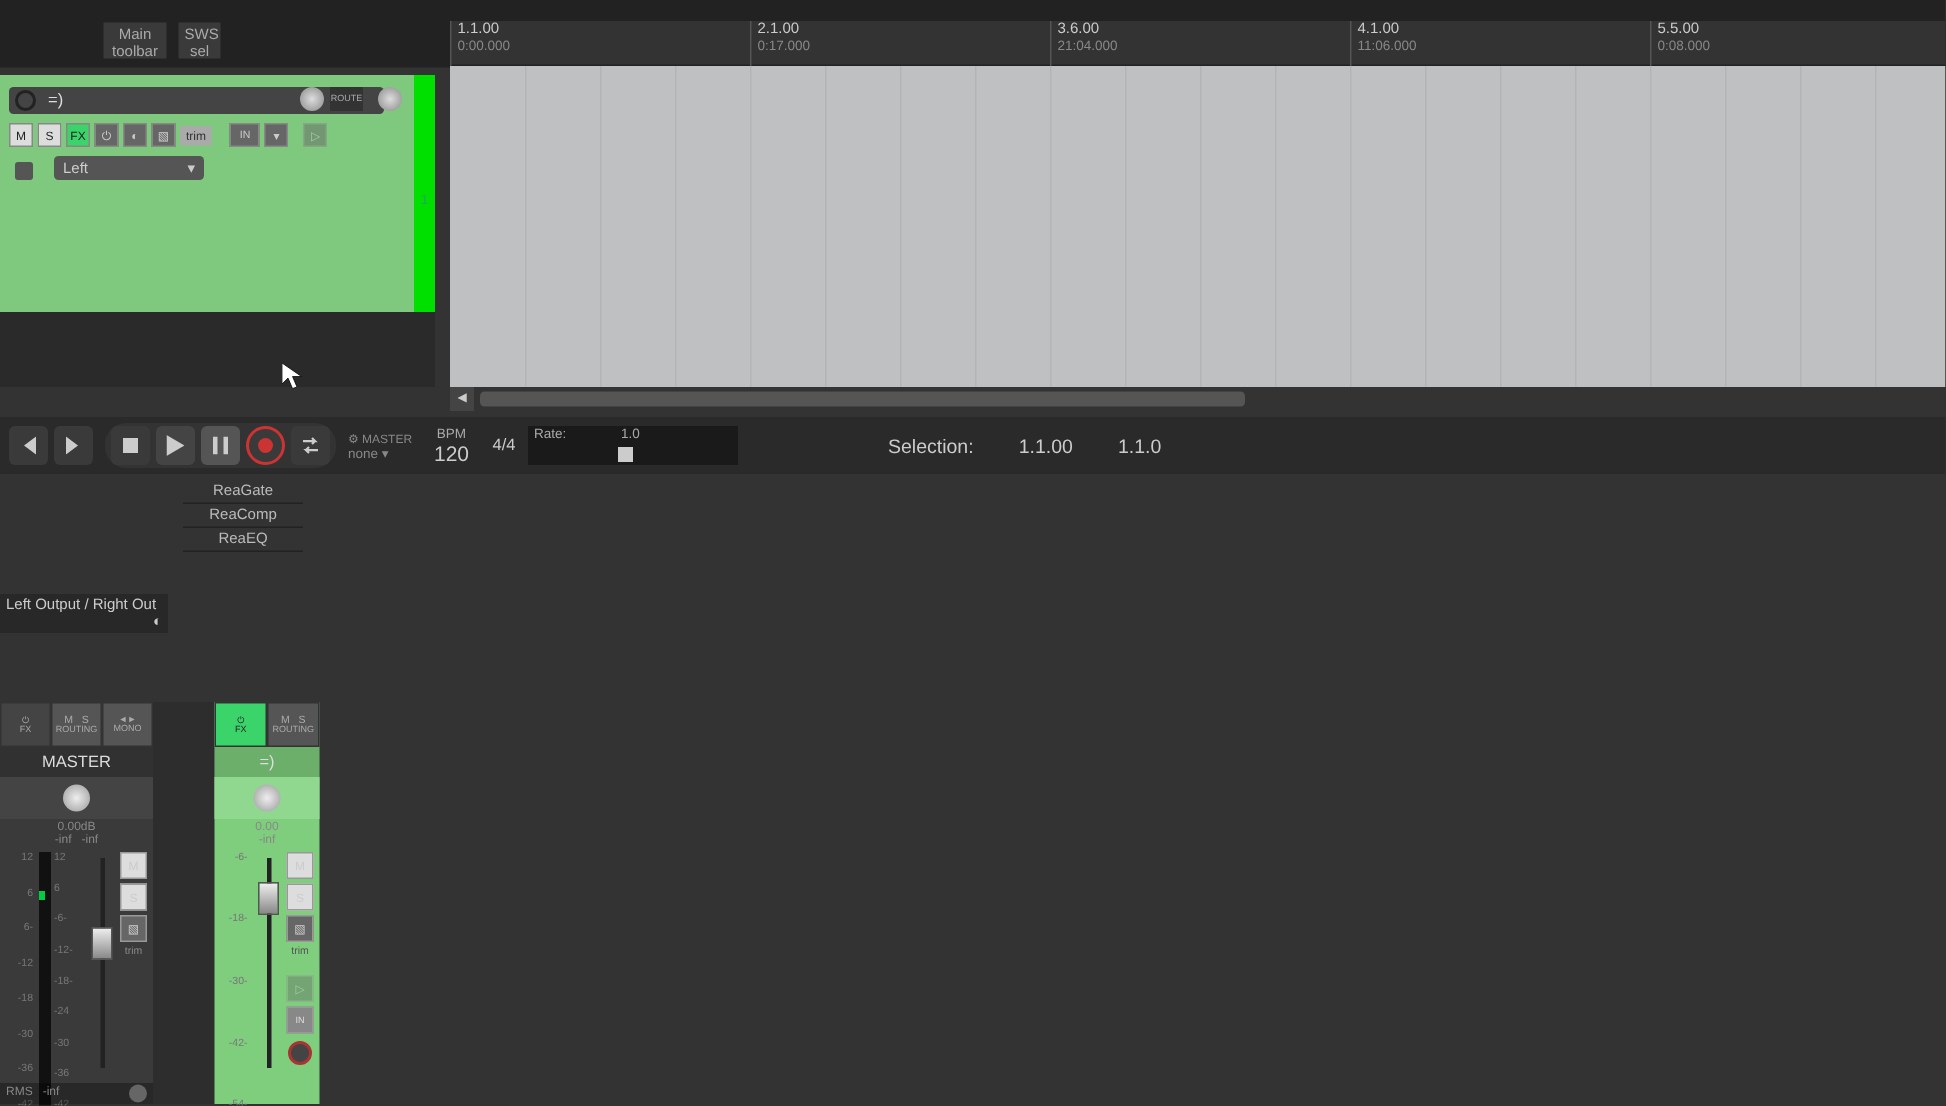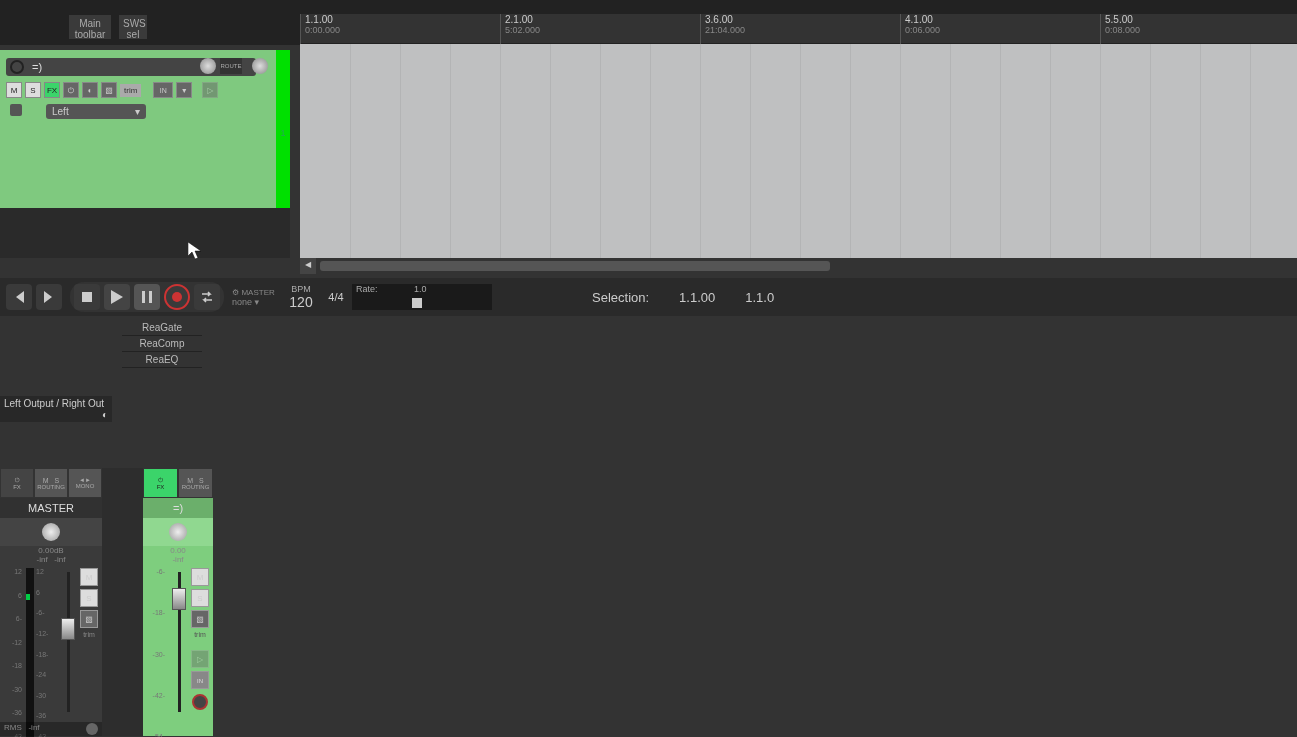--- a/index.html
+++ b/index.html
@@ -18,21 +18,21 @@
 .tcp-rec { width: 14px; height: 14px; border-radius: 50%; background: #444; border: 2px solid #222; }
 .tcp-name { color: #ddd; font-size: 11px; padding-left: 4px; width: 110px; }
 .tcp-knob { width: 16px; height: 16px; border-radius: 50%; background: radial-gradient(#ddd,#888); position: absolute; right: 60px; top: 8px; }
 .tcp-route { position: absolute; right: 34px; top: 8px; width: 22px; height: 16px; background: #333; color: #aaa; font-size: 6px; text-align: center; line-height: 16px; }
 .tcp-pan { position: absolute; right: 8px; top: 8px; width: 16px; height: 16px; border-radius: 50%; background: radial-gradient(#ddd,#888); }
 .tcp-row2 { position: absolute; left: 6px; top: 32px; display: flex; gap: 3px; align-items: center; }
 .sq-btn { width: 16px; height: 16px; background: #ddd; color: #222; font-size: 8px; text-align: center; line-height: 16px; border: 1px solid #888; }
 .sq-fx { background: #3bd46a; }
 .sq-dark { background: #666; color: #ccc; }
 .trim-lbl { font-size: 8px; color: #333; background: #aaa; padding: 2px 4px; }
-.tcp-row3 { position: absolute; left: 10px; top: 54px; display: flex; align-items: flex-start; gap: 24px; }
+.tcp-row3 { position: absolute; left: 10px; top: 54px; display: flex; align-items: flex-end; gap: 14px; }
 .tcp-left-sel { background: #555; color: #ccc; font-size: 10px; padding: 2px 6px; width: 100px; border-radius: 3px; display: flex; justify-content: space-between; align-items: center; }
 
 
 .tcp-empty { position: absolute; left: 0; top: 208px; width: 290px; height: 50px; background: #2a2a2a; }
 .tcp-empty-txt { position: absolute; left: 0; top: 260px; color: #999; font-size: 10px; padding: 2px 4px; margin-top: 16px; }
 
 
 .ruler { position: absolute; left: 300px; top: 14px; right: 0; height: 30px; background: #333; border-bottom: 1px solid #222; }
 .ruler-mark { position: absolute; top: 0; height: 30px; border-left: 1px solid #555; padding-left: 4px; }
 .ruler-bar { color: #ccc; font-size: 10px; }
@@ -115,29 +115,29 @@
   </div>
 </div>
 
 <div class="ruler">
   <div class="ruler-mark" style="left:0px">
       <div class="ruler-bar">1.1.00</div>
       <div class="ruler-time">0:00.000</div>
     </div>
   <div class="ruler-mark" style="left:200px">
       <div class="ruler-bar">2.1.00</div>
-      <div class="ruler-time">5:02.000</div>
+      <div class="ruler-time">0:17.000</div>
     </div>
   <div class="ruler-mark" style="left:400px">
       <div class="ruler-bar">3.6.00</div>
       <div class="ruler-time">21:04.000</div>
     </div>
   <div class="ruler-mark" style="left:600px">
       <div class="ruler-bar">4.1.00</div>
-      <div class="ruler-time">0:06.000</div>
+      <div class="ruler-time">11:06.000</div>
     </div>
   <div class="ruler-mark" style="left:800px">
       <div class="ruler-bar">5.5.00</div>
       <div class="ruler-time">0:08.000</div>
     </div>
 </div>
 
 <div class="tcp">
   <div class="tcp-number">1</div>
   <div class="tcp-row1" style="background:#444;width:250px;height:18px;border-radius:3px;padding:0 4px;">

